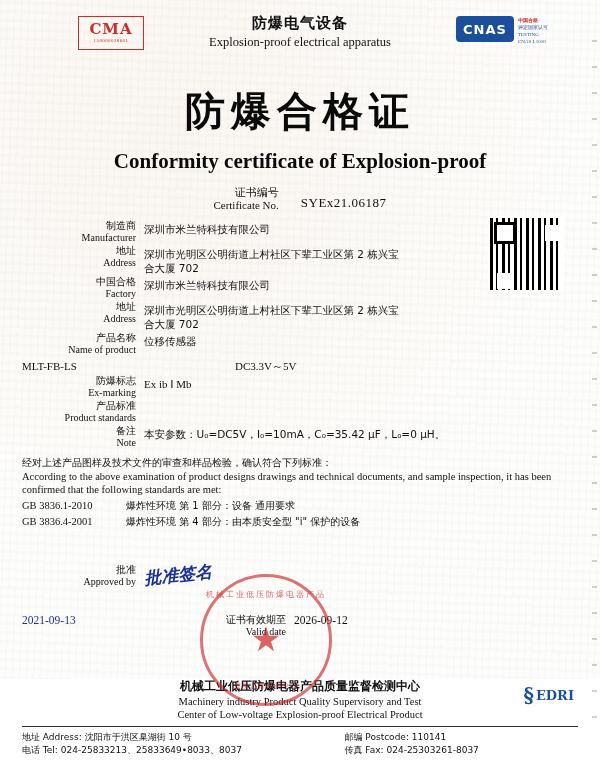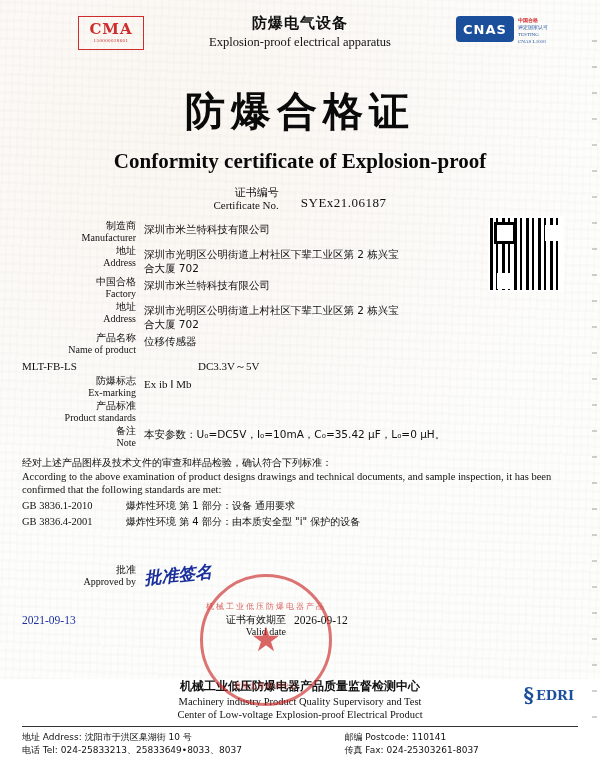--- a/index.html
+++ b/index.html
@@ -193,20 +193,21 @@
     font-family: "DejaVu Sans", sans-serif;
     font-size: 10.5px;
     line-height: 14px;
     padding-top: 2px;
     color: #111;
   }
   .fvalue.serif { font-family: "Liberation Serif", serif; font-size: 11px; }
   .two-col {
     display: flex;
     width: 100%;
+    gap: 37px;
   }
   .two-col .c1 { flex: 0 0 176px; }
   .two-col .c2label {
     flex: 0 0 96px;
     text-align: right;
     padding-right: 8px;
     box-sizing: border-box;
     line-height: 12px;
     padding-top: 0;
   }
@@ -339,21 +340,21 @@
     color: rgba(200,30,30,0.8);
   }
   .stamp .arc-top, .stamp .arc-bottom {
     position: absolute;
     width: 100%;
     text-align: center;
     font-family: "DejaVu Sans", sans-serif;
     font-size: 8px;
     letter-spacing: 2px;
   }
-  .stamp .arc-top { top: 24px; }
+  .stamp .arc-top { top: 12px; }
   .stamp .arc-bottom { bottom: 12px; font-size: 7px; letter-spacing: 1px; }
 
   
   .issuer {
     position: relative;
     margin-top: 4px;
     text-align: center;
   }
   .issuer .cn {
     font-family: "DejaVu Sans", sans-serif;

